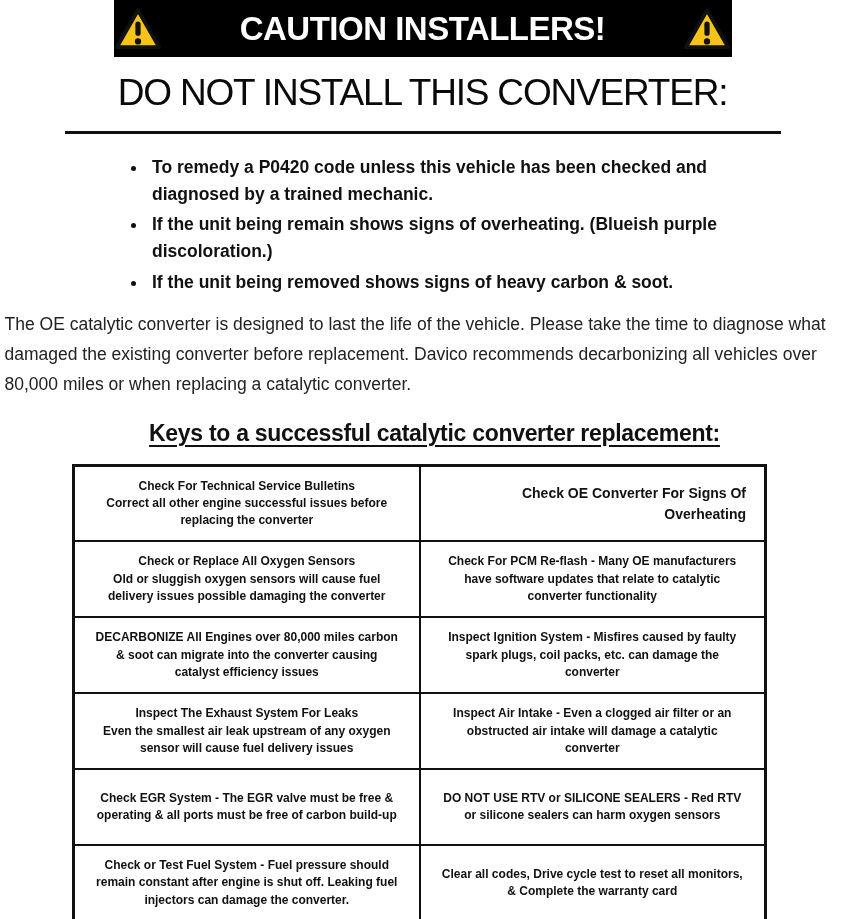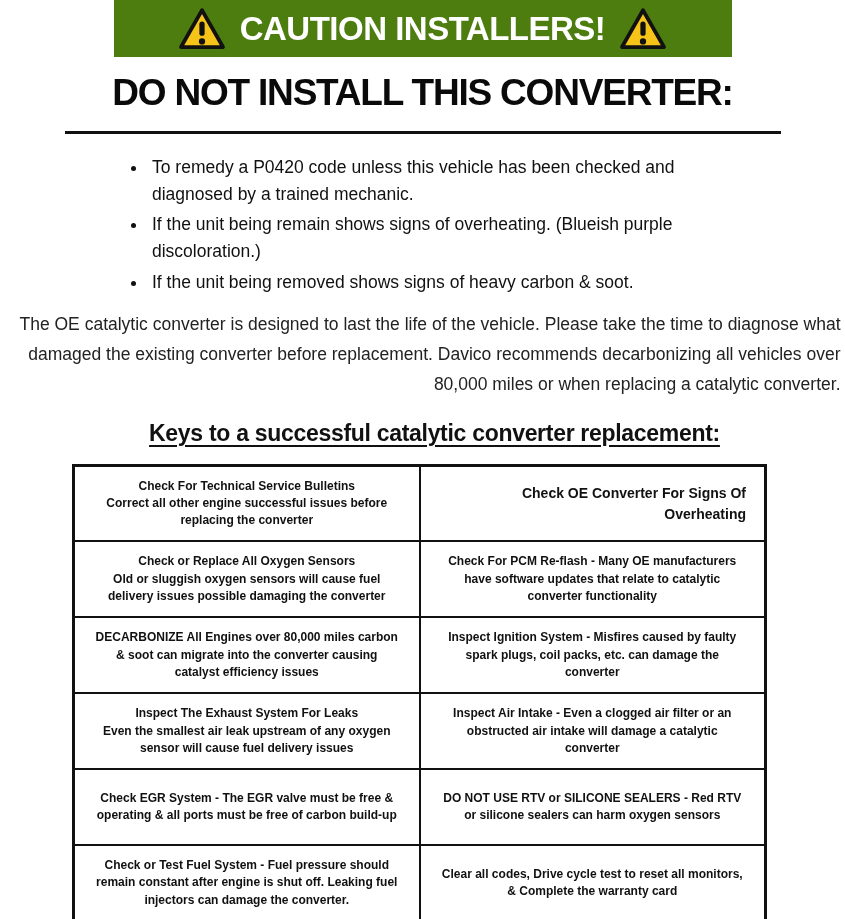--- a/index.html
+++ b/index.html
@@ -9,66 +9,66 @@
     font-family: "Liberation Sans", sans-serif;
     color: #111111;
     overflow: hidden;
   }
   .page { width: 845px; height: 919px; position: relative; }
 
   
   .banner {
     width: 618px; height: 57px;
     margin: 0 auto;
-    background: #4d7c0f;
-    display: flex; align-items: center; justify-content: center;
+    background: #000000;
+    display: flex; align-items: center; justify-content: space-between;
     gap: 14px;
   }
   .banner-text {
     color: #ffffff;
     font-weight: bold;
     font-size: 33px;
     letter-spacing: -0.5px;
     white-space: nowrap;
   }
   .warn-icon { width: 48px; height: 44px; display: block; }
 
   
   .title {
     text-align: center;
-    font-weight: bold;
+    font-weight: normal;
     font-size: 37px;
     letter-spacing: -1.2px;
     margin-top: 15px;
     color: #0a0a0a;
   }
 
   .divider {
     width: 716px; height: 0;
     border: none;
     border-top: 3px solid #111111;
     margin: 17px auto 0 auto;
   }
 
   
   .warn-list {
     margin: 20px 0 0 148px;
     width: 600px;
     list-style: disc outside;
-    font-weight: normal;
+    font-weight: bold;
     font-size: 17.5px;
     line-height: 1.55;
   }
   .warn-list li { margin-bottom: 3px; padding-left: 4px; }
 
   
   .intro {
     width: 836px;
     margin: 13px auto 0 auto;
-    text-align: right;
+    text-align: left;
     font-size: 17.5px;
     line-height: 1.72;
     color: #222222;
   }
 
   
   .keys-heading {
     text-align: center;
     margin-top: 21px;
     font-weight: bold;

